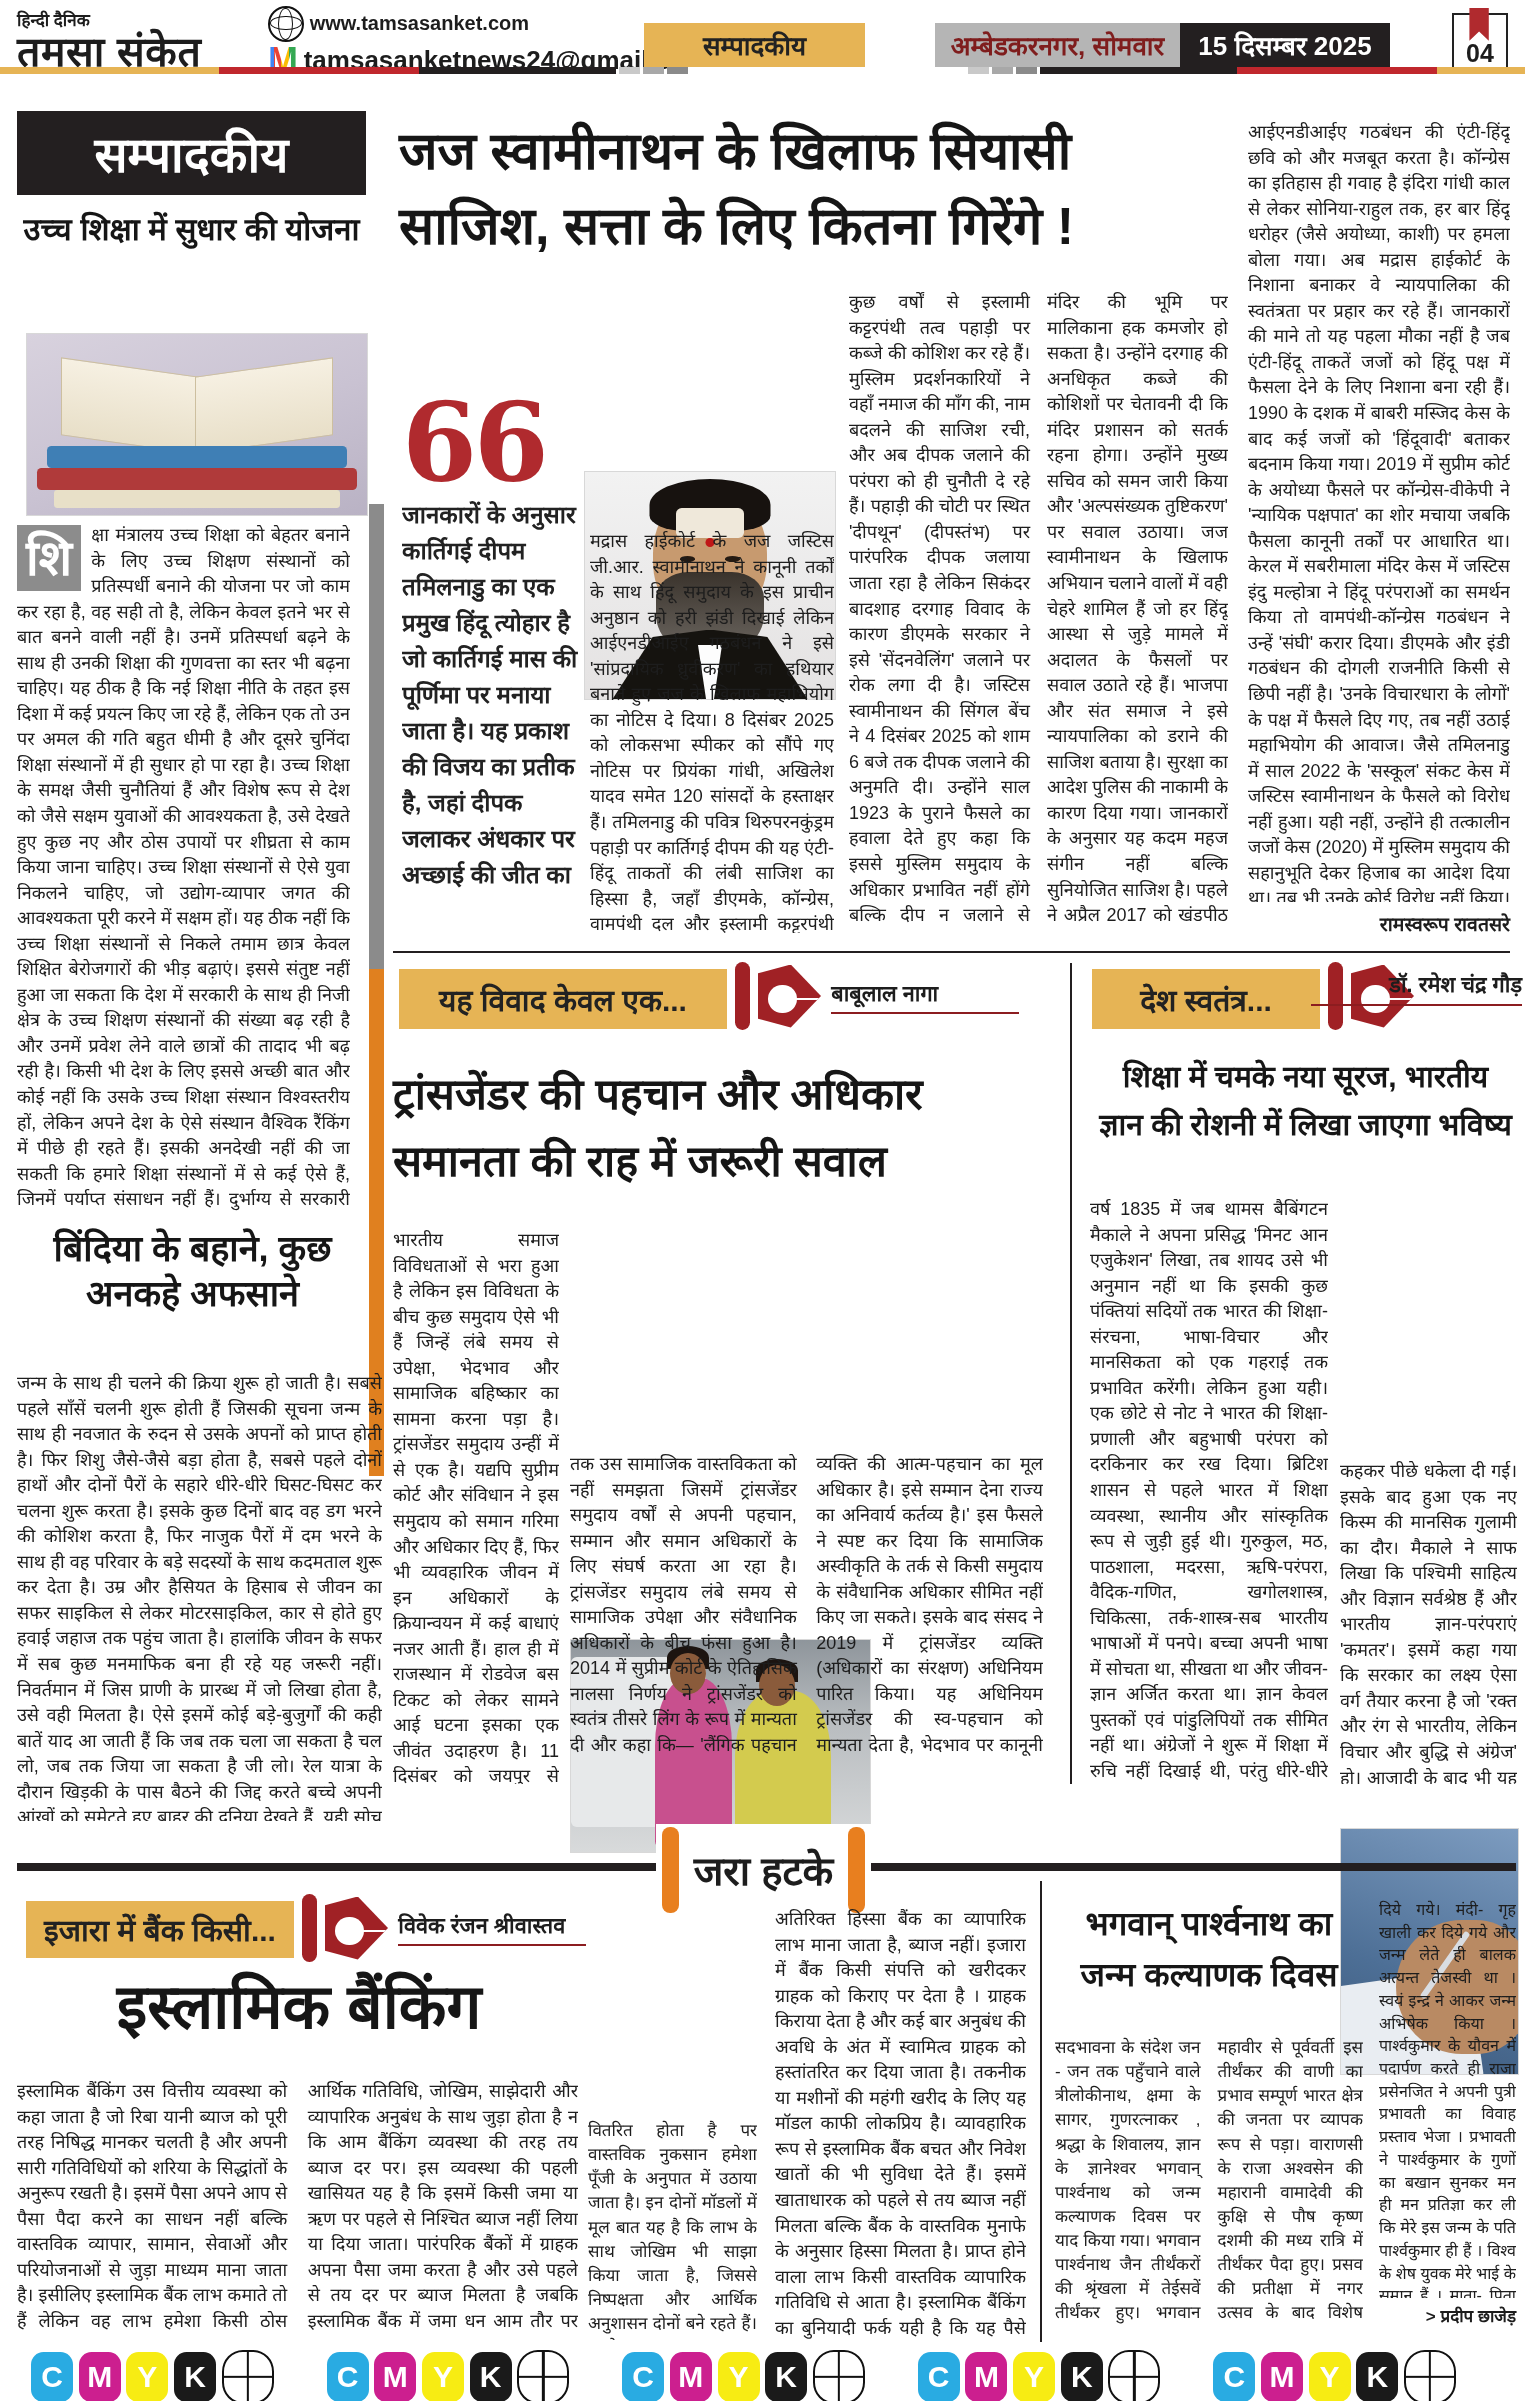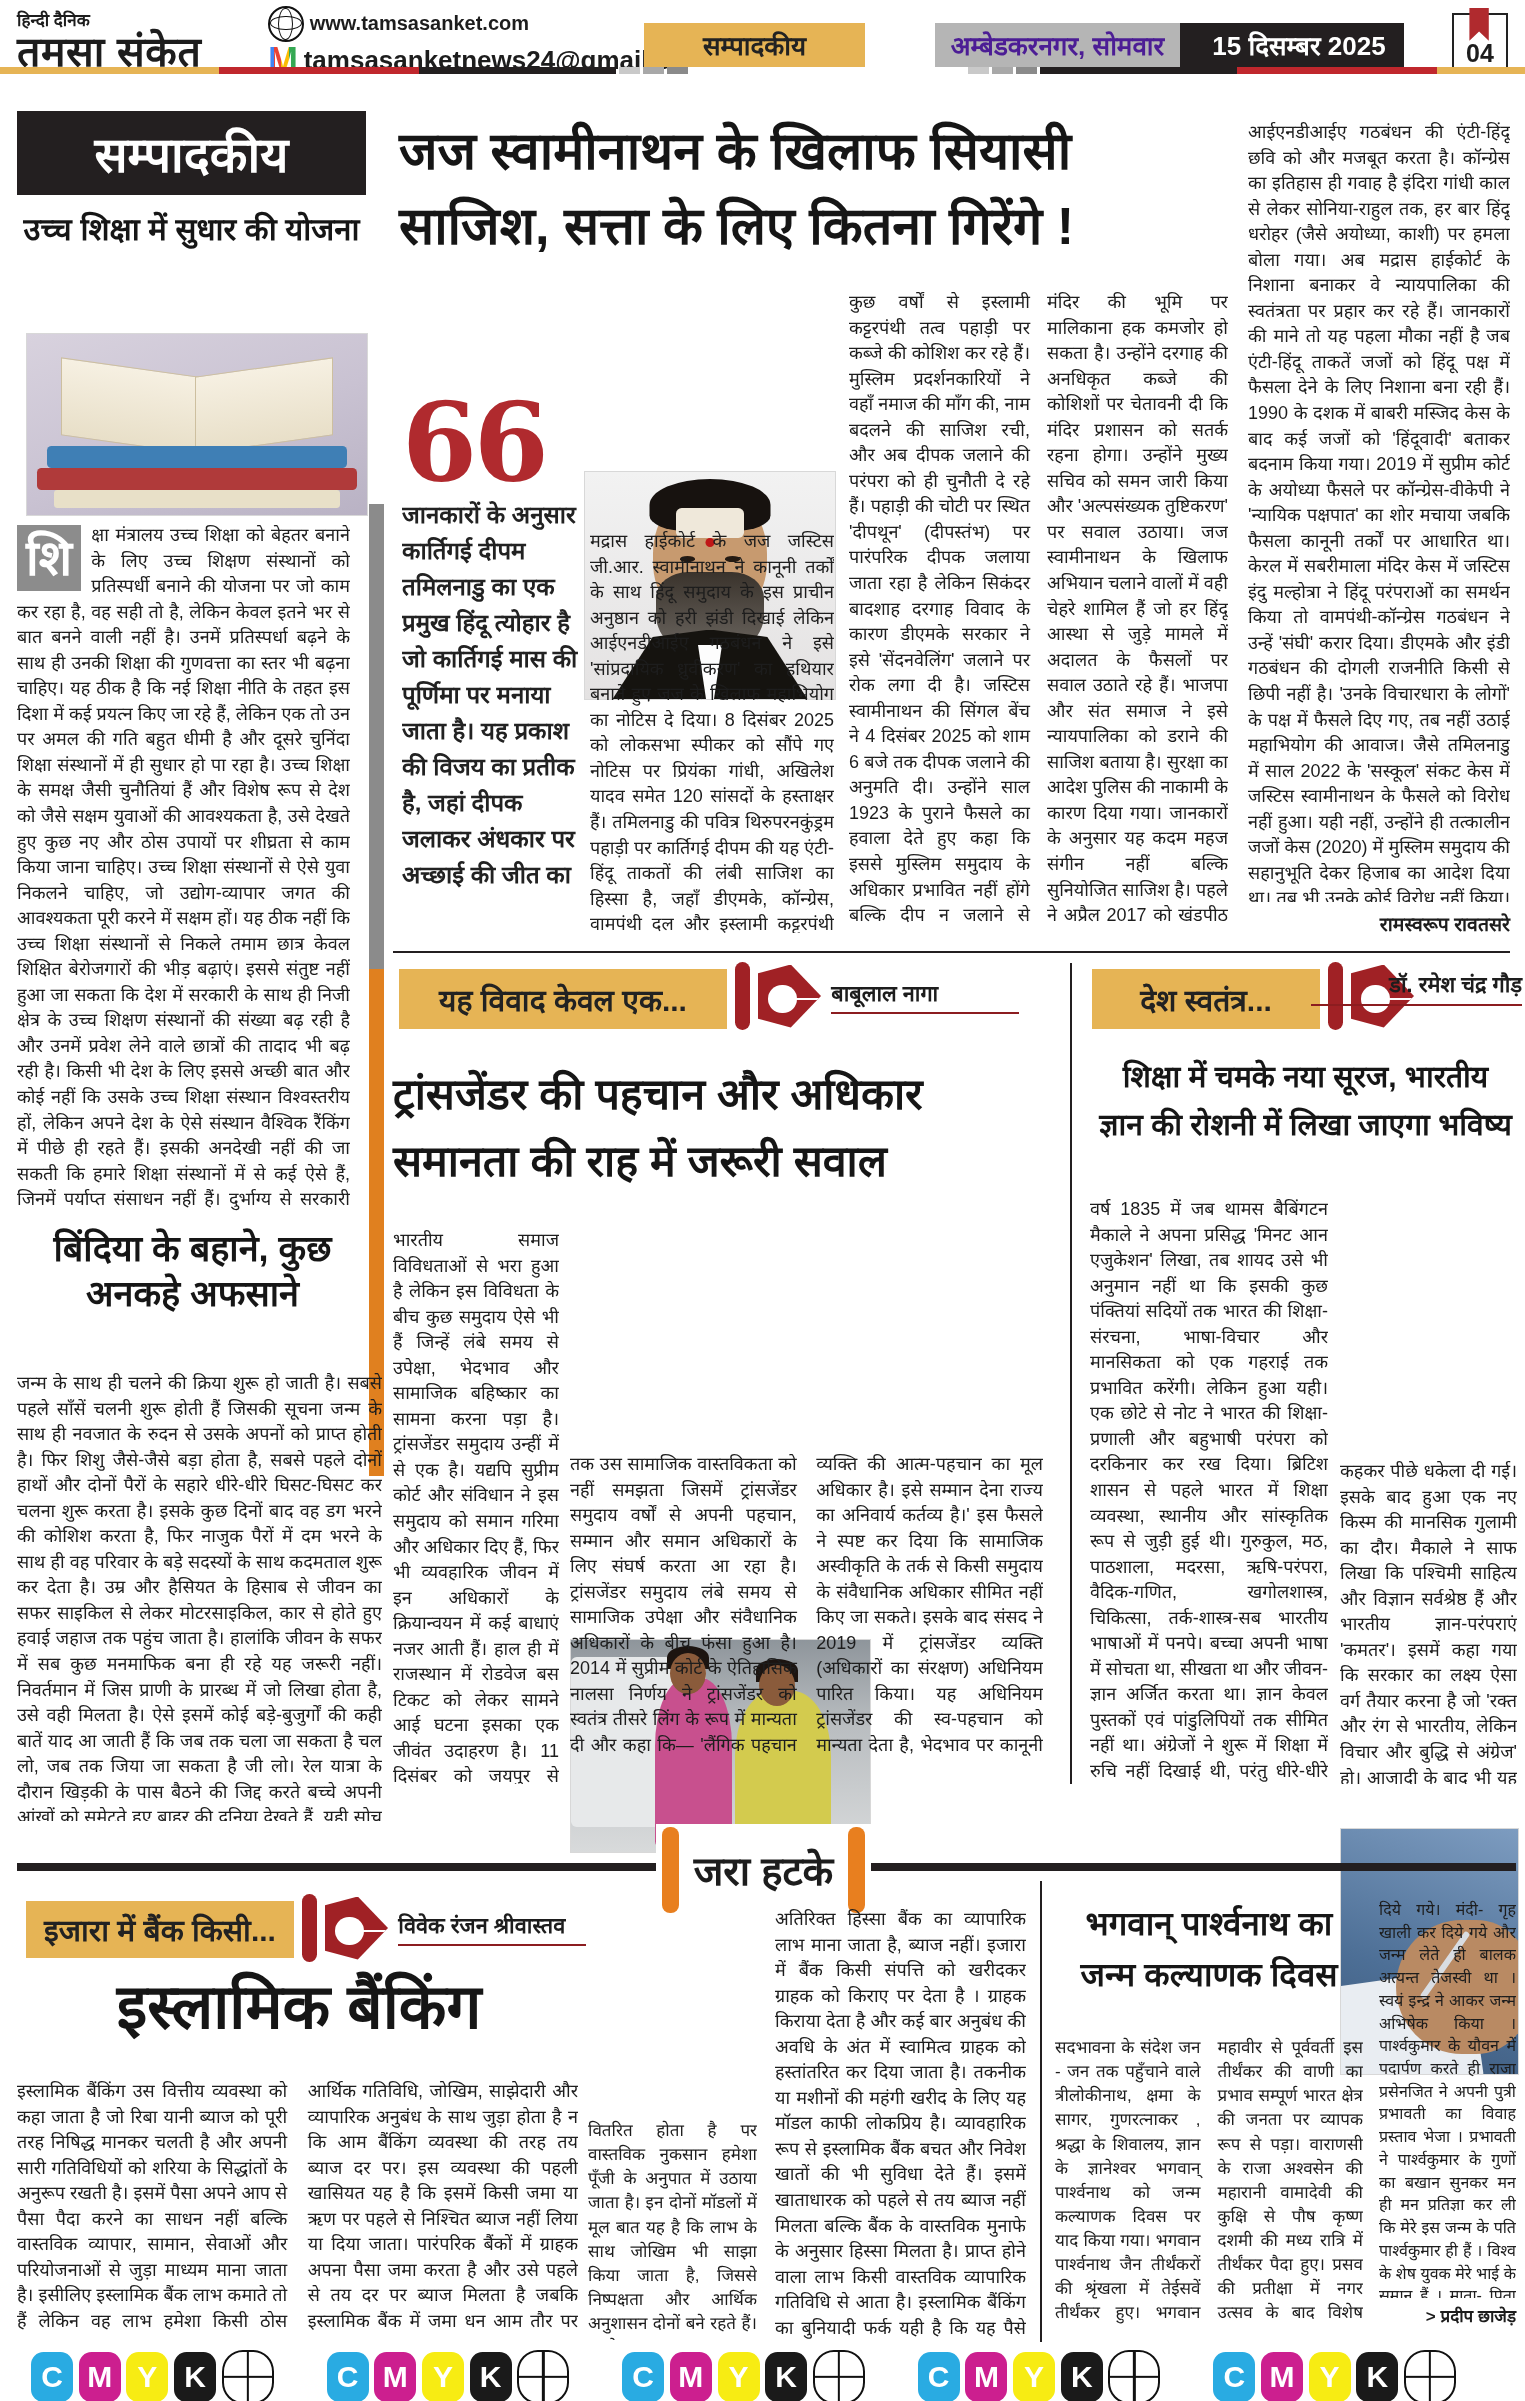--- a/index.html
+++ b/index.html
@@ -21,23 +21,23 @@
   .globe{width:32px;height:32px;border-radius:50%;border:2.3px solid #111;position:relative;flex:0 0 auto;}
   .globe:before,.globe:after{content:"";position:absolute;border:1.1px solid #111;border-radius:50%;}
   .globe:before{left:8px;top:0;width:12.5px;height:30px;}
   .globe:after{left:0;top:8px;width:30px;height:12.5px;}
   .gmailM{font-size:36px;font-weight:800;line-height:1;
     background:linear-gradient(90deg,#4285f4 0 20%,#ea4335 20% 45%,#fbbc05 45% 70%,#34a853 70% 100%);
     -webkit-background-clip:text;background-clip:text;color:transparent;}
   .tab-editorial{background:#e6b455;display:flex;align-items:center;justify-content:center;
     font-size:26px;font-weight:800;color:#222;}
   .loc-box{background:#b5b5b5;display:flex;align-items:center;justify-content:center;
-    font-size:26px;font-weight:800;color:#4c1d95;}
+    font-size:26px;font-weight:800;color:#7f1d1d;}
   .date-box{background:#231f20;display:flex;align-items:center;justify-content:center;
-    font-size:26px;font-weight:800;color:#ffffff;padding-left:14px;}
+    font-size:26px;font-weight:800;color:#ffffff;}
   .page-badge{width:52px;height:55px;background:#fff;border:2.9px solid #222;}
   .page-badge .ribbon{position:absolute;left:15.4px;top:-6.8px;width:19.4px;height:33px;background:#b02a2e;
     clip-path:polygon(0 0,100% 0,100% 100%,50% 72%,0 100%);}
   .page-badge .num{position:absolute;left:0;right:0;bottom:1.1px;text-align:center;font-size:25px;font-weight:800;}
   .strip{display:flex;height:7.4px;}
   .strip div{height:7.4px;}
 
   
   .black-label{background:#231f20;color:#fff;display:flex;align-items:center;justify-content:center;
     font-size:49px;font-weight:800;}

